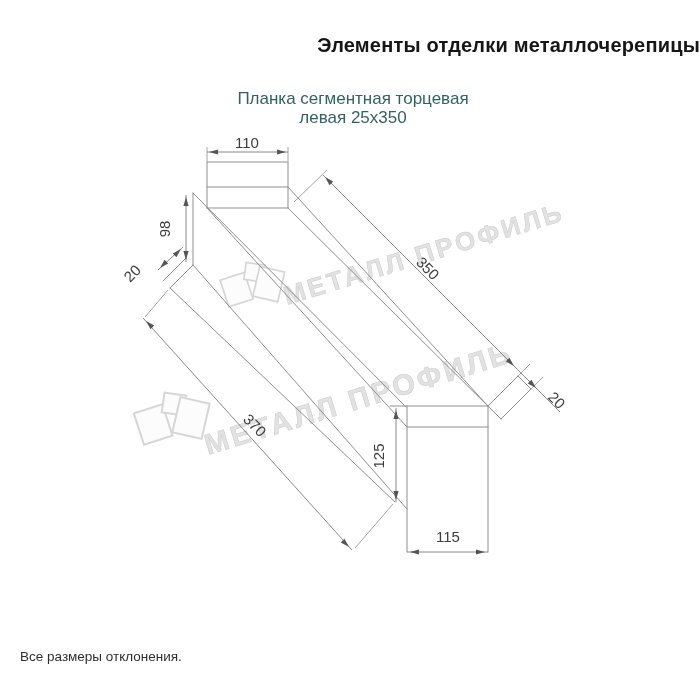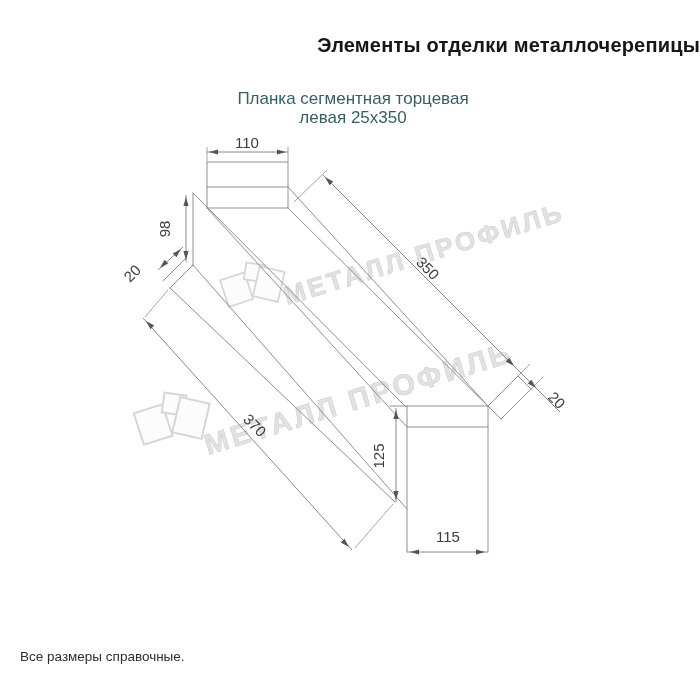--- a/index.html
+++ b/index.html
@@ -133,14 +133,14 @@
       <text class="dim-label" transform="translate(136,277) rotate(-45)" text-anchor="middle">20</text>
       <text class="dim-label" transform="translate(424,272) rotate(45)" text-anchor="middle">350</text>
       <text class="dim-label" transform="translate(553,404) rotate(45)" text-anchor="middle">20</text>
       <text class="dim-label" transform="translate(251,429) rotate(45)" text-anchor="middle">370</text>
       <text class="dim-label" transform="translate(384,456) rotate(-90)" text-anchor="middle">125</text>
       <text class="dim-label" transform="translate(448,542) rotate(0)" text-anchor="middle">115</text>
     </g>
 </svg>
 
 <div class="footer">
-  <div>Все размеры справочные.</div>
+  <div>Все размеры отклонения.</div>
 </div>
 
 </body></html>

